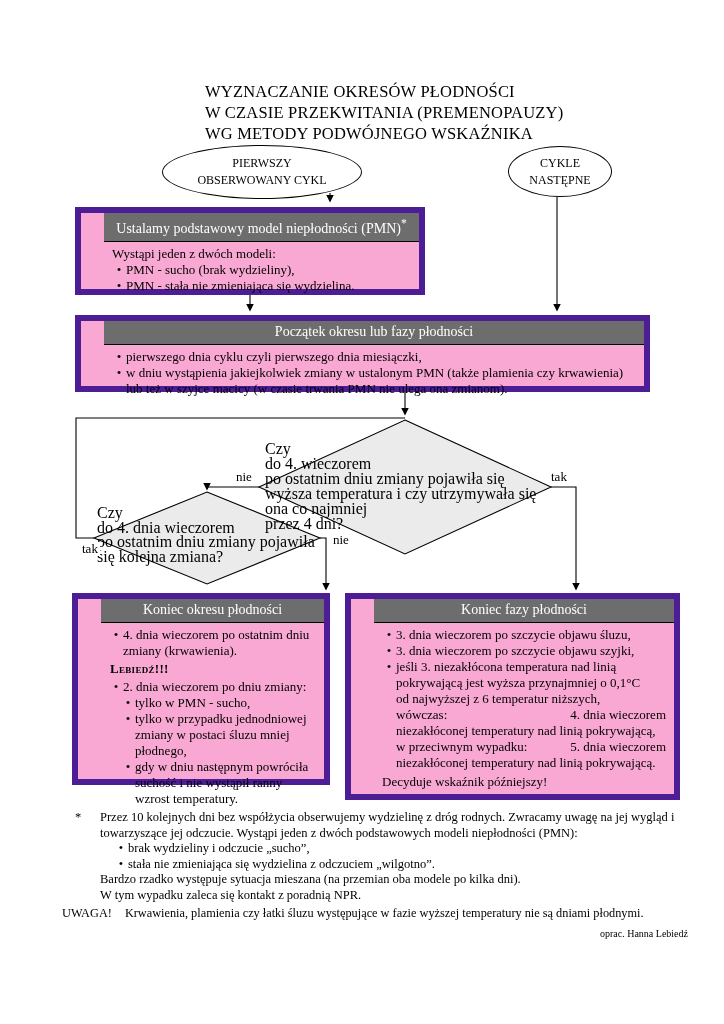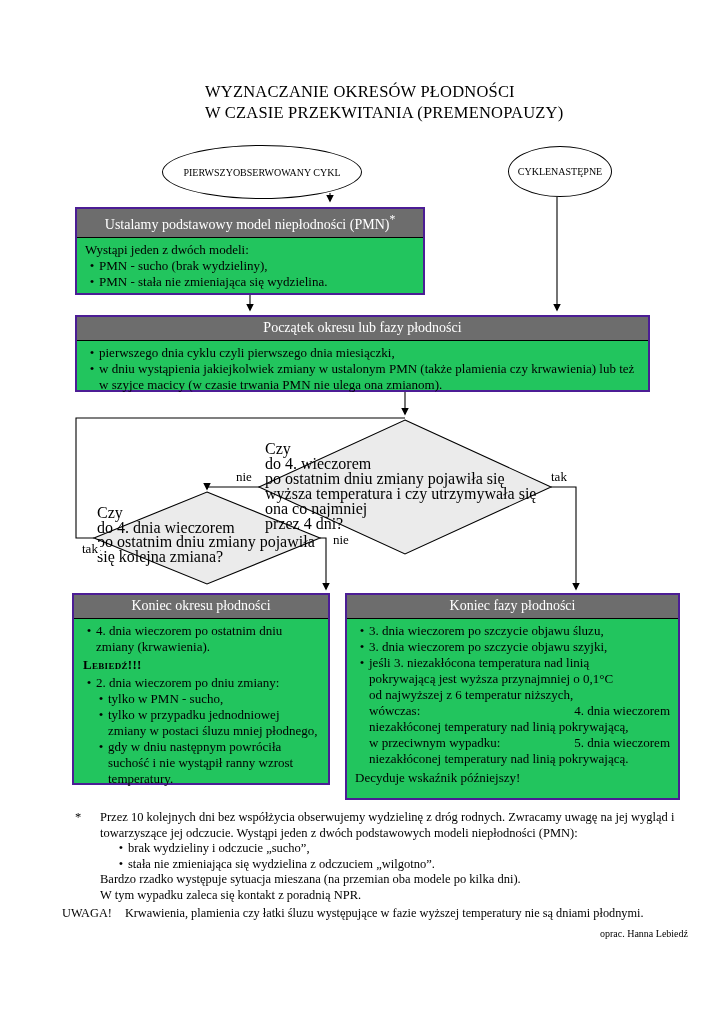--- a/index.html
+++ b/index.html
@@ -24,35 +24,36 @@
     font-size: 16.5px;
     line-height: 21px;
     letter-spacing: 0.2px;
   }
   .ellipse {
     position: absolute;
     border: 1px solid #000;
     border-radius: 50%;
     background: #fff;
     display: flex;
-    flex-direction: row;
+    flex-direction: column;
     justify-content: center;
     align-items: center;
     text-align: center;
-    font-size: 10px;
+    font-size: 12px;
     line-height: 17px;
     box-sizing: border-box;
   }
   .ellipse-first { left: 162px; top: 145px; width: 200px; height: 54px; }
   .ellipse-next  { left: 508px; top: 146px; width: 104px; height: 51px; font-family: Liberation Serif, serif; }
   .box {
     position: absolute;
-    border: 2px solid #4c1d95;
-    background: #22c55e;
+    border: 6px solid #4c1d95;
+    background: #f9a8d4;
     box-sizing: border-box;
+    padding-left: 23px;
   }
   .box-header {
     background: #6d6d6d;
     color: #fff;
     text-align: center;
     font-size: 14px;
     line-height: 16px;
     padding: 3px 2px 4px;
     border-bottom: 1px solid #000;
   }
@@ -144,20 +145,21 @@
     <path d="M405,392 L405,414" stroke="#000" stroke-width="1.1" fill="none" marker-end="url(#ah)"></path>
     <path d="M94,538 L76,538 L76,418 L405,418" stroke="#000" stroke-width="1.1" fill="none"></path>
     <path d="M260,487 L207,487 L207,489" stroke="#000" stroke-width="1.1" fill="none" marker-end="url(#ah)"></path>
     <path d="M551,487 L576,487 L576,589" stroke="#000" stroke-width="1.1" fill="none" marker-end="url(#ah)"></path>
     <path d="M320,538 L326,538 L326,589" stroke="#000" stroke-width="1.1" fill="none" marker-end="url(#ah)"></path>
   </svg>
 
   <div class="title">
     <div>WYZNACZANIE OKRESÓW PŁODNOŚCI</div>
     <div>W CZASIE PRZEKWITANIA (PREMENOPAUZY)</div>
+    <div>WG METODY PODWÓJNEGO WSKAŹNIKA</div>
   </div>
 
   <div class="ellipse ellipse-first">
     <div>PIERWSZY</div>
     <div>OBSERWOWANY CYKL</div>
   </div>
 
   <div class="ellipse ellipse-next">
     <div>CYKLE</div>
     <div>NASTĘPNE</div>

